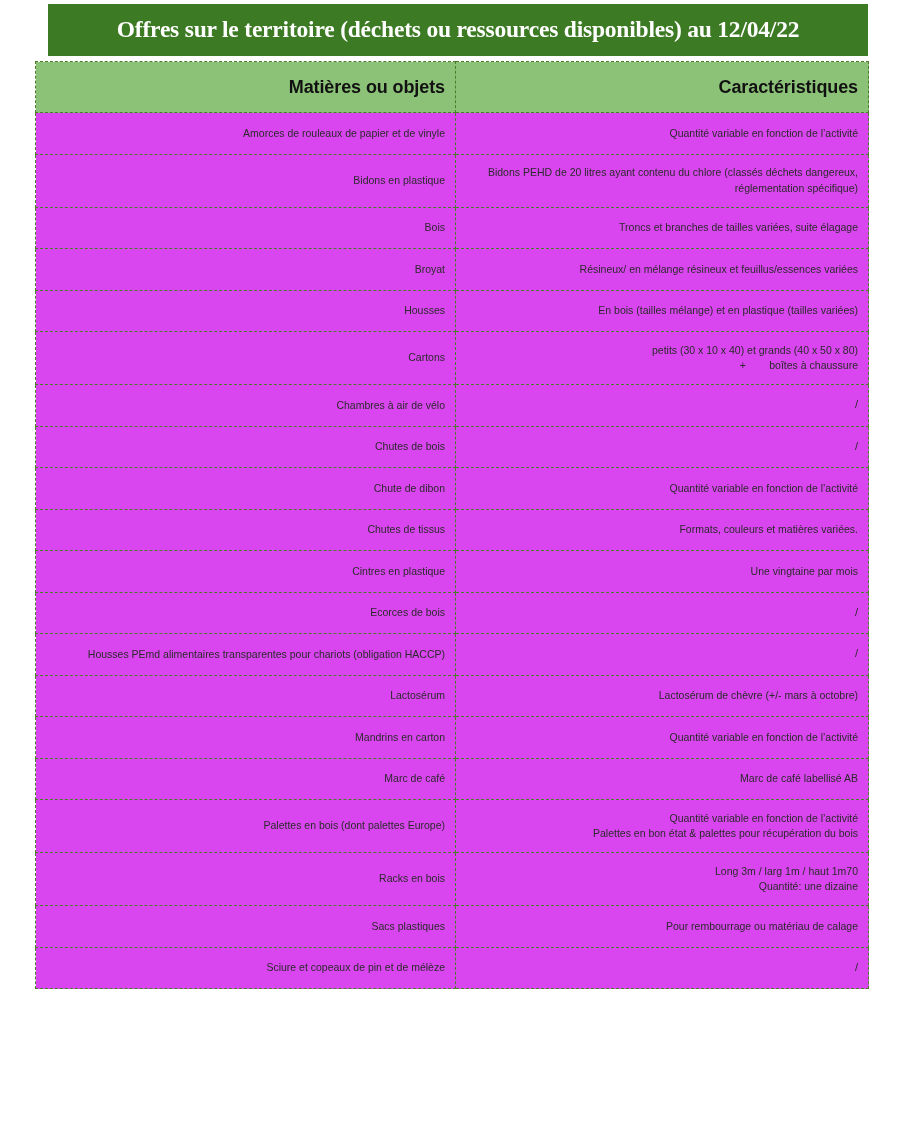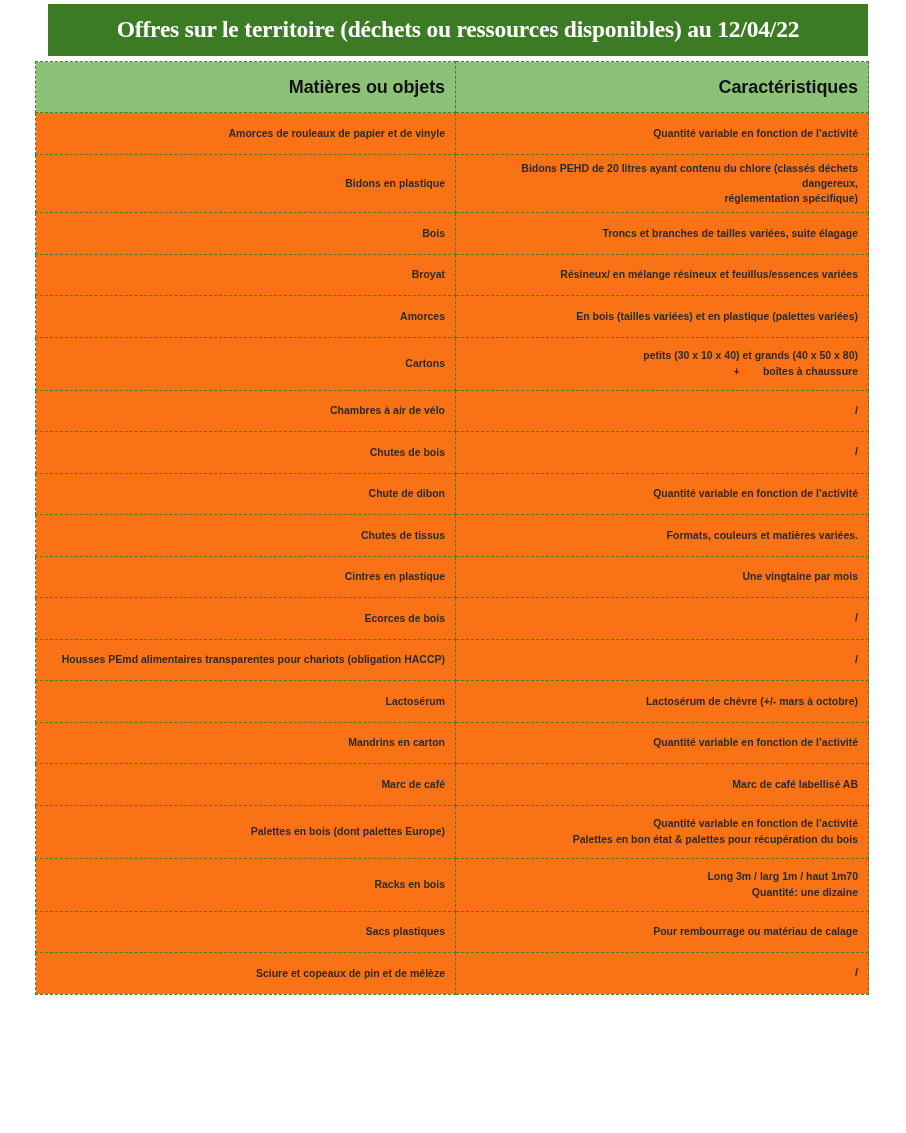--- a/index.html
+++ b/index.html
@@ -72,25 +72,25 @@
   thead th {
     background: #8cc278;
     color: #111111;
     font-size: 18px;
     font-weight: bold;
     height: 51px;
     letter-spacing: -0.1px;
   }
 
   tbody td {
-    background: #f97316;
+    background: #d946ef;
     color: #2b2b2b;
     font-size: 10.5px;
     line-height: 1.45;
-    font-weight: bold;
+    font-weight: normal;
   }
 
   tbody tr { height: 41.5px; }
   tbody tr.tall { height: 53px; }
 
   td .line { display: block; }
   td .plus-line {
     display: block;
     white-space: pre;
   }
@@ -130,22 +130,22 @@
         </tr>
         <tr>
           <td>Bois</td>
           <td>Troncs et branches de tailles variées, suite élagage</td>
         </tr>
         <tr>
           <td>Broyat</td>
           <td>Résineux/ en mélange résineux et feuillus/essences variées</td>
         </tr>
         <tr>
-          <td>Amorces</td>
-          <td>En bois (tailles variées) et en plastique (palettes variées)</td>
+          <td>Housses</td>
+          <td>En bois (tailles mélange) et en plastique (tailles variées)</td>
         </tr>
         <tr class="tall">
           <td>Cartons</td>
           <td>
             <span class="line">petits (30 x 10 x 40) et grands (40 x 50 x 80)</span>
             <span class="plus-line">+        boîtes à chaussure</span>
           </td>
         </tr>
         <tr>
           <td>Chambres à air de vélo</td>

